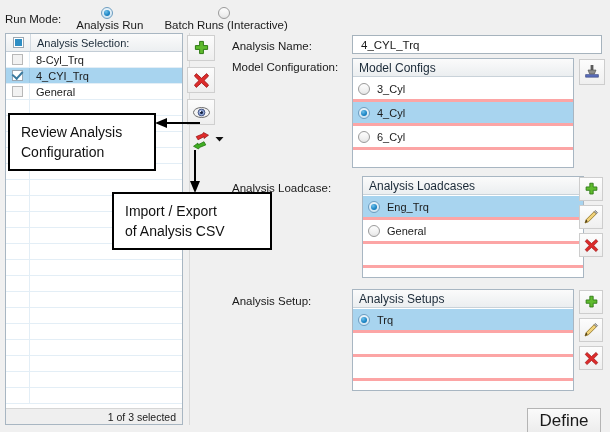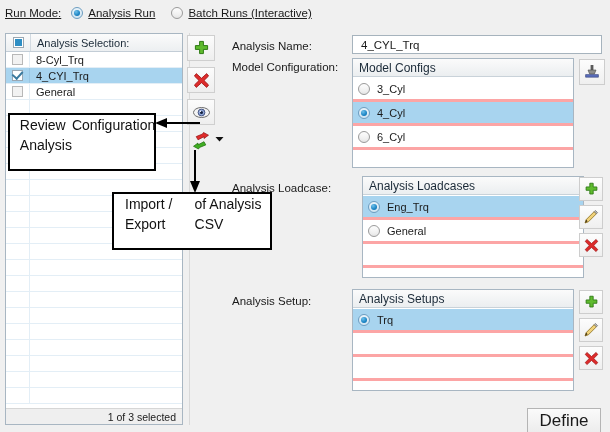--- a/index.html
+++ b/index.html
@@ -8,23 +8,23 @@
     background:#f0f0f0;
     font-family:"Liberation Sans", sans-serif;
     font-size:11px;
     color:#222;
     overflow:hidden;
     position:relative;
   }
   .root{position:absolute;left:0;top:0;width:610px;height:432px;}
 
   
-  .runmode{position:absolute;left:5px;top:7px;display:flex;align-items:center;text-decoration:underline;}
+  .runmode{position:absolute;left:5px;top:7px;display:flex;align-items:center;}
   .runmode .lbl{font-size:11.5px;color:#1a1a1a;margin-right:10px;}
-  .radio-opt{display:flex;align-items:center;margin-right:16px;cursor:default;}
+  .radio-opt{display:flex;align-items:center;margin-right:16px;cursor:default;flex-direction:column;}
   .radio-opt .txt{font-size:11.5px;color:#1a1a1a;margin-left:5px;}
 
   .rdo{width:12px;height:12px;border-radius:50%;
        border:1px solid #9a9a9a;
        background:linear-gradient(180deg,#fdfdfd 0%,#e6e6e6 100%);
        box-sizing:border-box;position:relative;flex:0 0 auto;}
   .rdo.on{border:1px solid #6d9dc0;background:linear-gradient(180deg,#e9f3fa 0%,#cfe4f2 100%);}
   .rdo.on:after{content:"";position:absolute;left:2px;top:2px;width:6px;height:6px;border-radius:50%;
        background:radial-gradient(circle at 35% 30%,#6ec0ea 0%,#1b84c4 60%,#0d6da8 100%);}
   .rdo.off:after{content:"";position:absolute;left:2px;top:2px;width:6px;height:6px;border-radius:50%;
@@ -92,21 +92,21 @@
     display:flex;align-items:center;justify-content:center;}
 
   .define{position:absolute;left:527px;top:408px;width:74px;height:26px;
     background:linear-gradient(180deg,#fafafa 0%,#ececec 100%);
     border:1px solid #b4b4b4;box-sizing:border-box;
     display:flex;align-items:center;justify-content:center;
     font-size:17px;color:#1a1a1a;}
 
   
   .callout{position:absolute;background:#fff;border:2px solid #000;box-sizing:border-box;
-     display:flex;flex-direction:row;justify-content:center;padding-left:11px;}
+     display:flex;flex-direction:column;justify-content:center;padding-left:11px;}
   .callout span{font-size:14px;color:#111;line-height:20px;}
   .arrow{position:absolute;}
 
   .sep{position:absolute;left:189px;top:33px;width:1px;height:392px;background:#d9d9d9;}
 </style>
 </head>
 <body>
 
 <div class="root">
 

